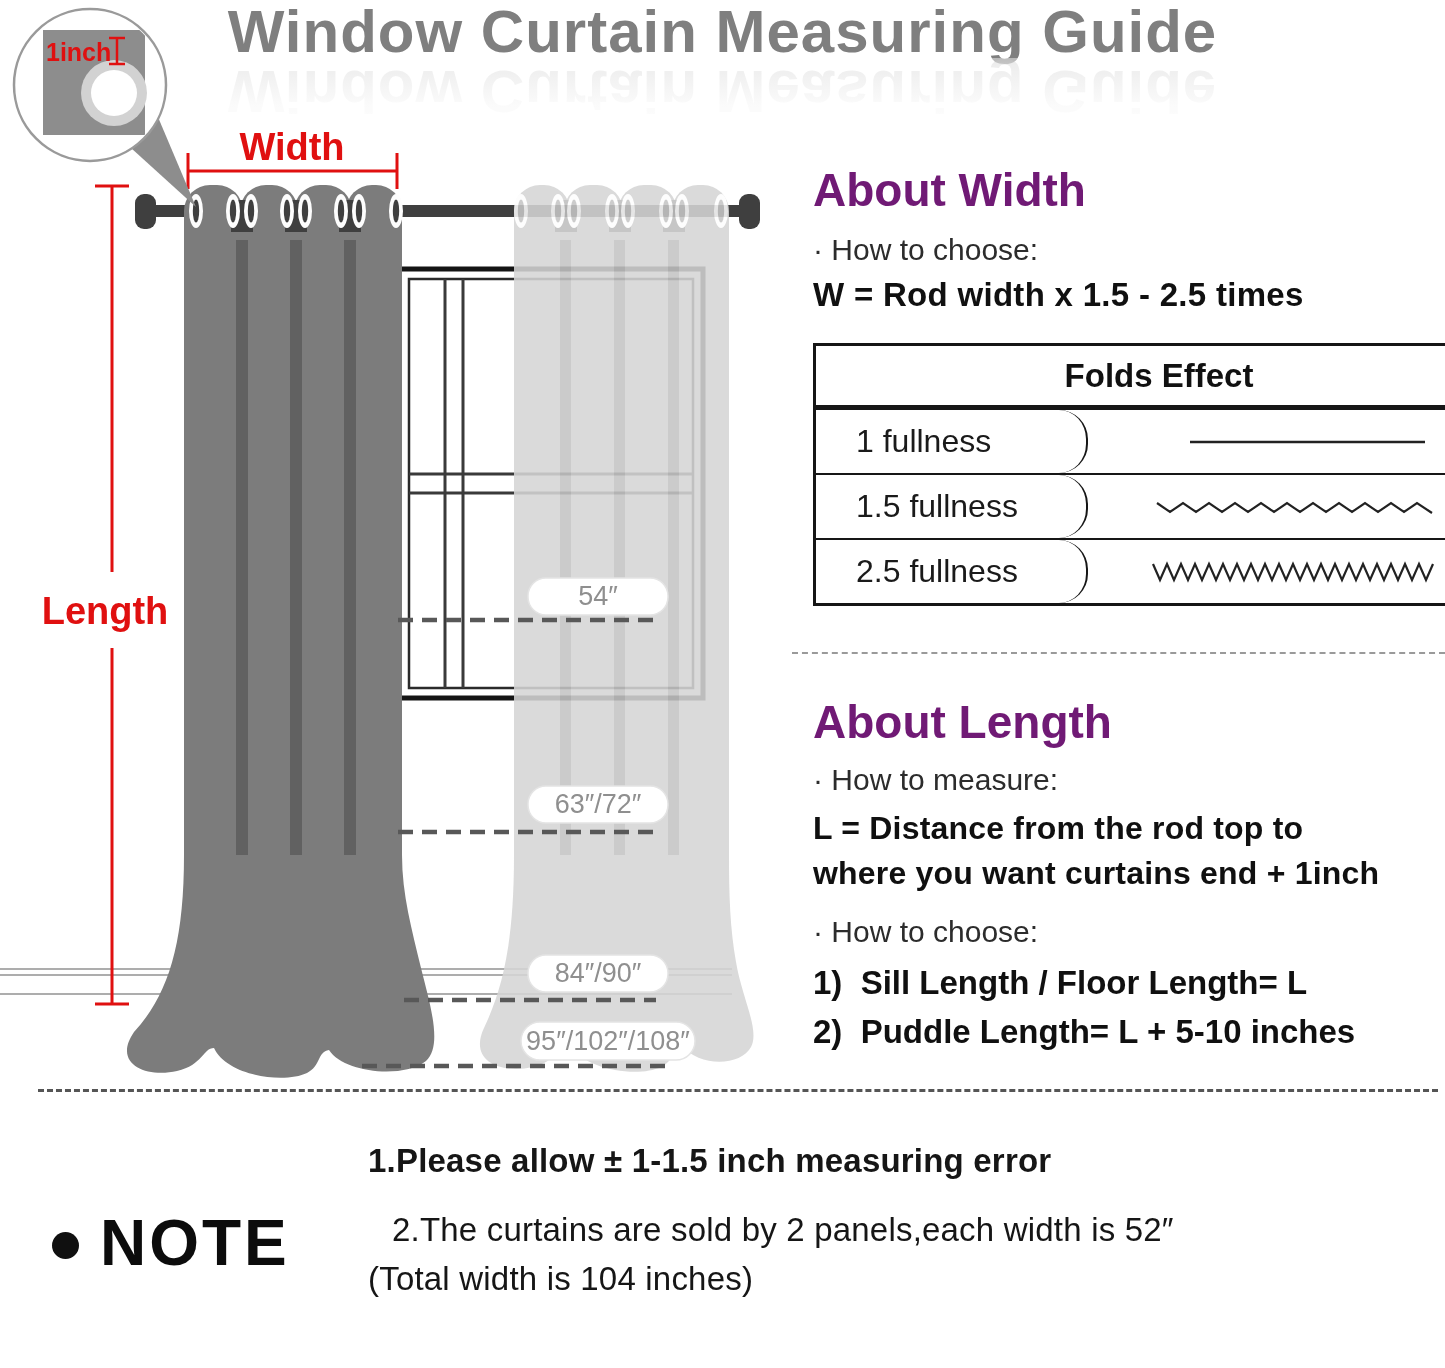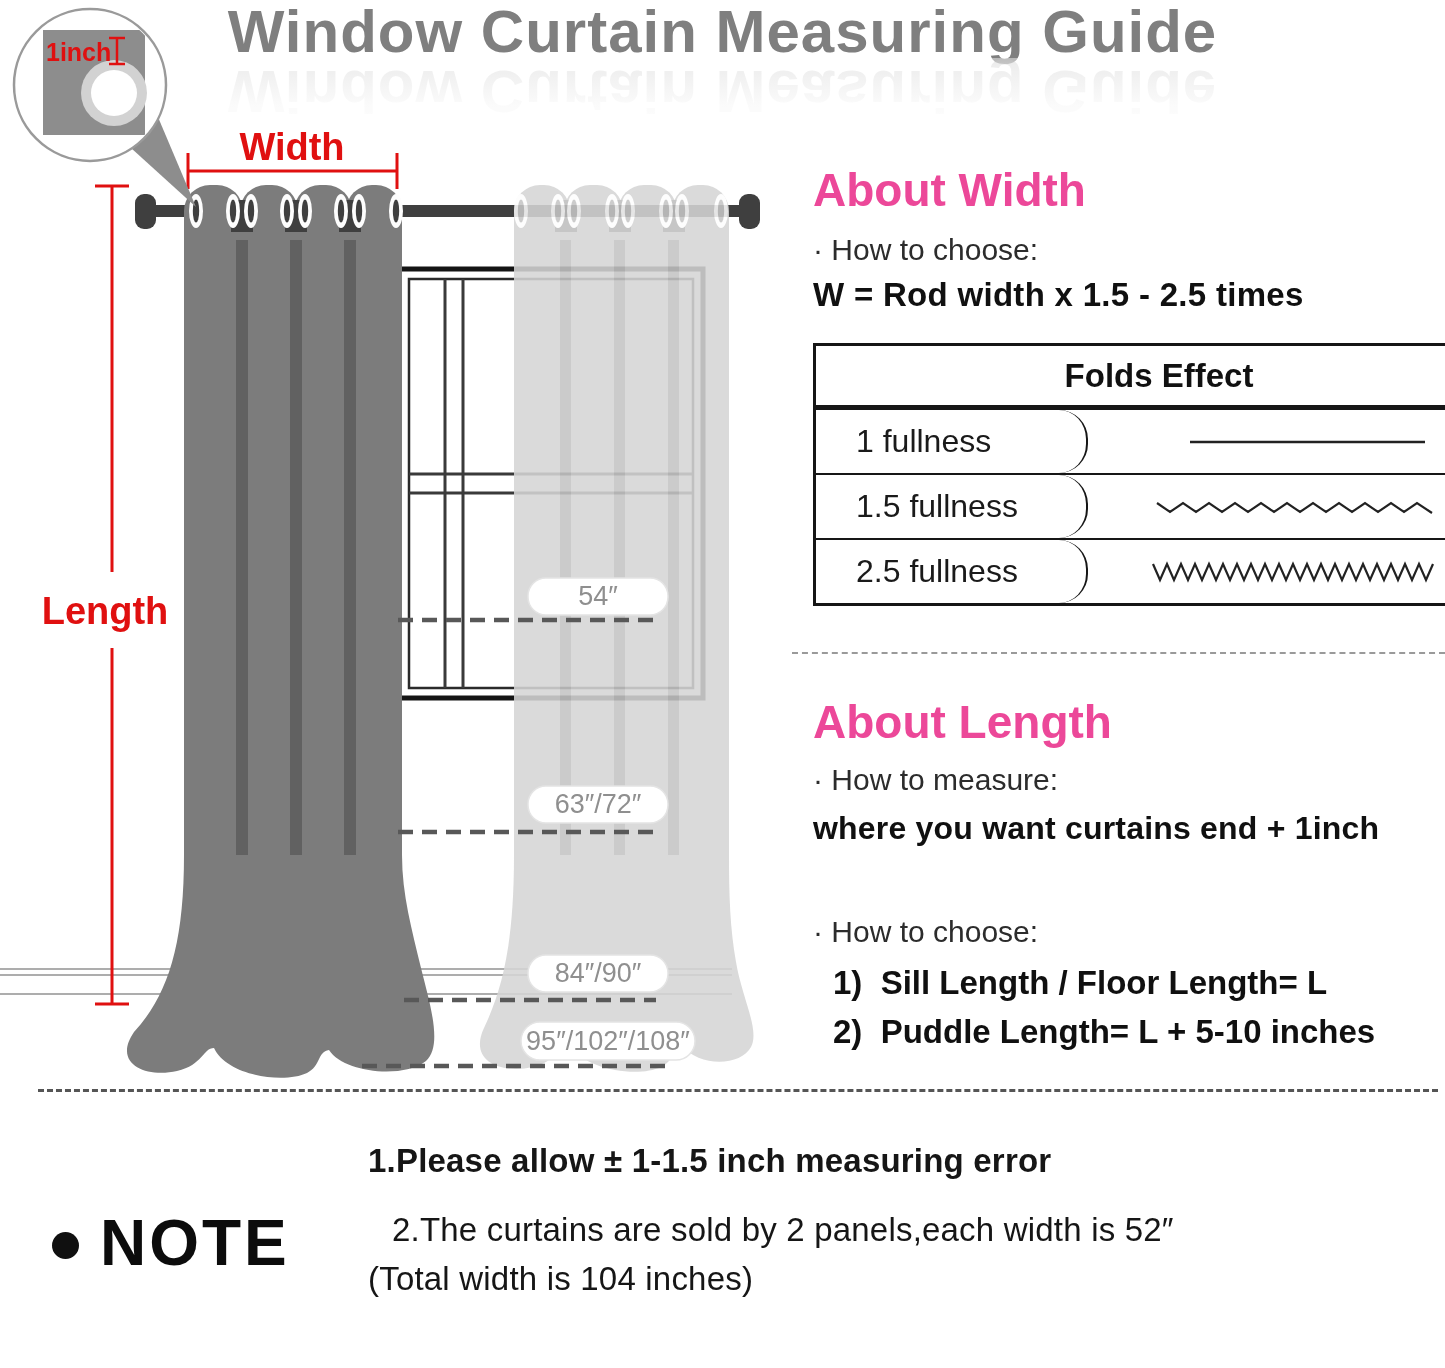--- a/index.html
+++ b/index.html
@@ -15,25 +15,25 @@
            transform:scaleY(-1); opacity:.35; }
   .title-fade { position:absolute; top:58px; left:0; width:1445px; height:85px;
            background:linear-gradient(to bottom, rgba(255,255,255,.45) 0%, rgba(255,255,255,.88) 55%, #fff 100%); }
 
   
   svg.illustration { position:absolute; left:0; top:0; }
   svg text { font-family:"Liberation Sans", sans-serif; }
 
   
   .abs { position:absolute; }
-  .h1 { font-size:46px; font-weight:700; color:#ec4899; line-height:1.05; }
+  .h1 { font-size:46px; font-weight:700; color:#701a75; line-height:1.05; }
   .bullet-line { font-size:30px; font-weight:400; color:#2c2c2c; }
   .formula { font-size:33px; font-weight:700; color:#101010; letter-spacing:.3px; }
   .formula2 { font-size:32px; font-weight:600; color:#101010; line-height:45px; letter-spacing:.2px; }
-  .opt { font-size:33px; font-weight:600; color:#101010; white-space:pre; line-height:49px;margin-left:20px; }
+  .opt { font-size:33px; font-weight:600; color:#101010; white-space:pre; line-height:49px; }
 
   
   .folds-table { position:absolute; left:813px; top:343px; width:692px; border:3px solid #161616; background:#fff; }
   .folds-header { height:62px; display:flex; align-items:center; justify-content:center;
                   font-size:33px; font-weight:600; color:#111; border-bottom:3px solid #161616; }
   .folds-row { display:flex; height:65px; border-top:2px solid #161616; }
   .folds-row:first-of-type { border-top:none; }
   .folds-label { width:272px; display:flex; align-items:center; padding-left:40px;
                  font-size:32px; color:#1a1a1a; border-right:2px solid #161616;border-radius:29px; }
   .folds-graphic { flex:1; display:flex; align-items:center; justify-content:center; }
@@ -240,20 +240,21 @@
         </svg>
       </div>
     </div>
   </div>
 
   <div class="dashed-divider-mid"></div>
 
   <div class="abs bullet-line" style="left:813px; top:763px;">· How to measure:</div>
   <div class="abs h1" style="left:813px; top:698px;">About Length</div>
   <div class="abs formula2" style="left:813px; top:806px;">
+    <span style="display:block;">L = Distance from the rod top to</span>
     <span style="display:block;">where you want curtains end + 1inch</span>
   </div>
   <div class="abs bullet-line" style="left:813px; top:915px;">· How to choose:</div>
   <div class="abs opt" style="left:813px; top:958px;">1)  Sill Length / Floor Length= L</div>
   <div class="abs opt" style="left:813px; top:1007px;">2)  Puddle Length= L + 5-10 inches</div>
 
   <div class="dashed-divider-bottom"></div>
   <div class="note-bullet"></div>
   <div class="note-label">NOTE</div>
 

